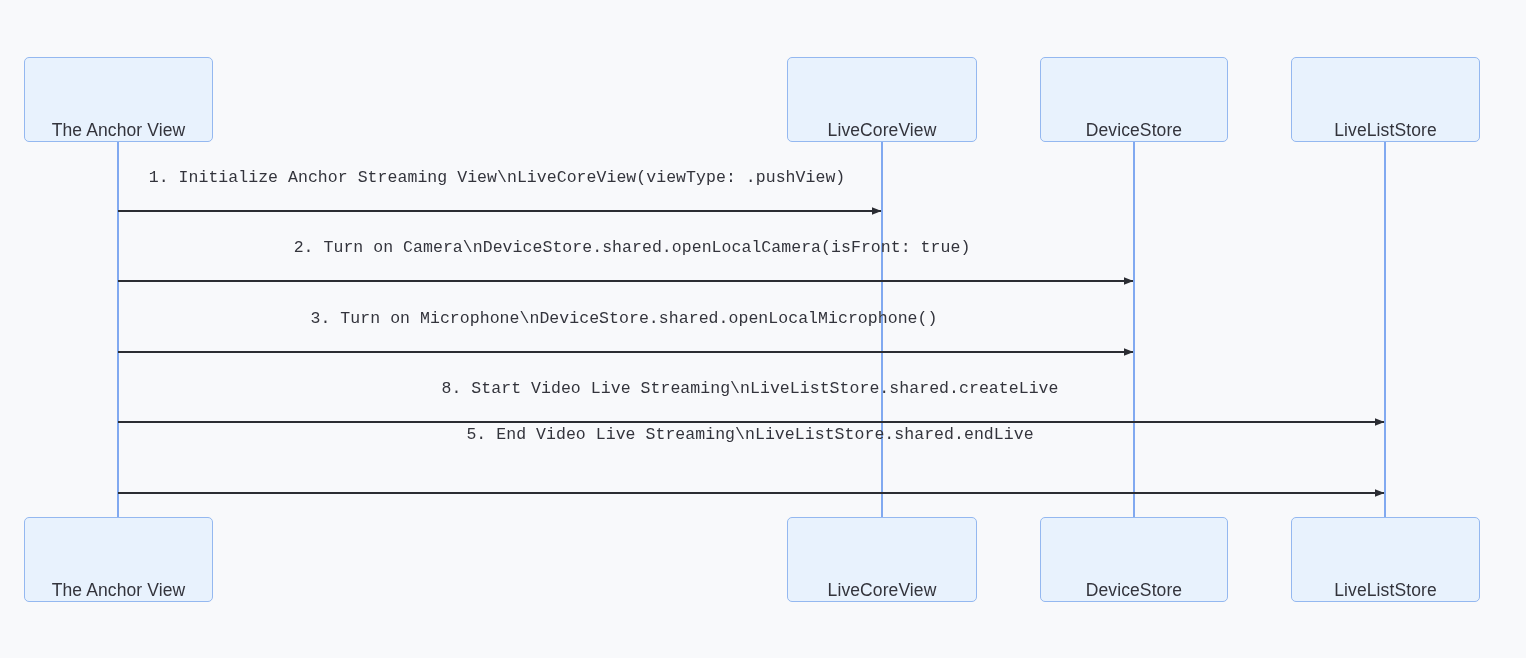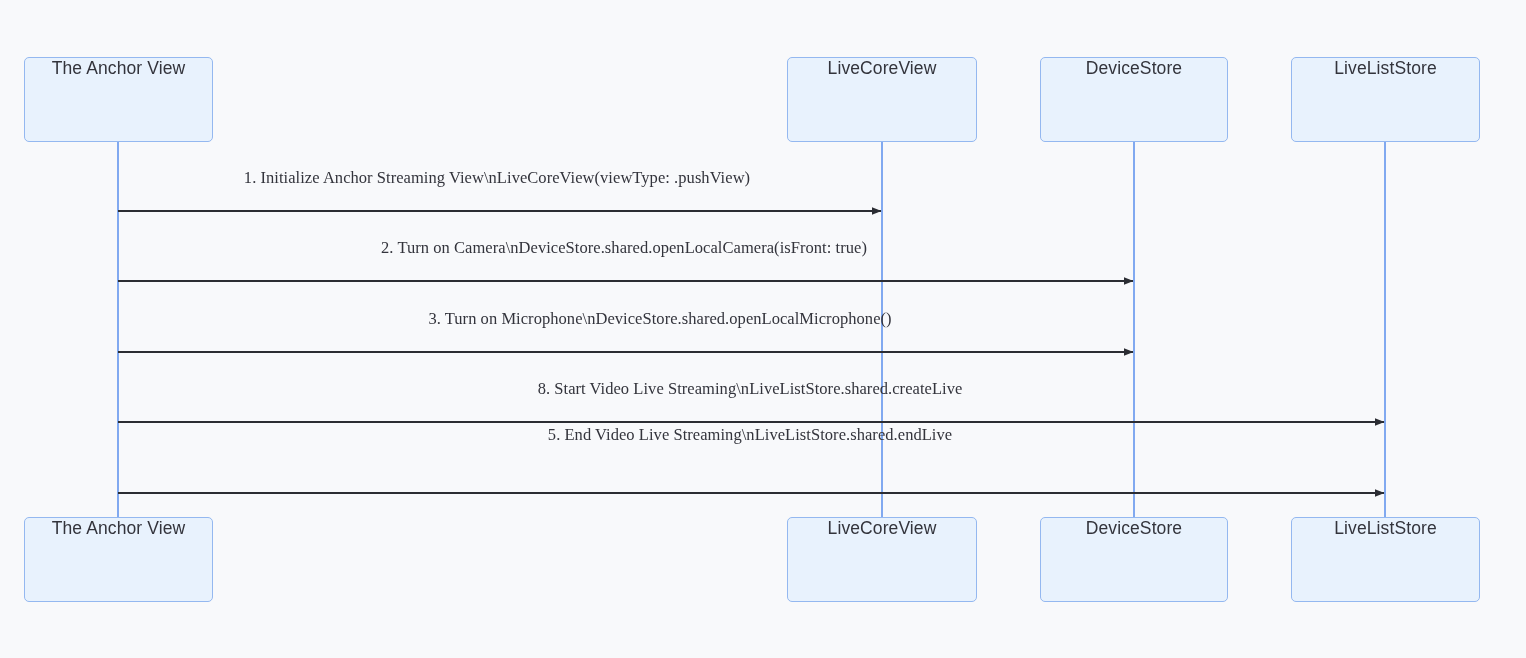--- a/index.html
+++ b/index.html
@@ -24,35 +24,35 @@
     width: 2px;
     background: #81a9f0;
   }
   .participant-box {
     position: absolute;
     box-sizing: border-box;
     background: #e8f2fd;
     border: 1.4px solid #94b8f0;
     border-radius: 5px;
     display: flex;
-    align-items: flex-start;
+    align-items: flex-end;
     justify-content: center;
   }
   .participant-label {
     font-size: 17.5px;
     color: #2b2d33;
     font-family: "Liberation Sans", sans-serif;
     letter-spacing: 0.1px;
     white-space: nowrap;
   }
   .message-label {
     position: absolute;
     font-size: 16.5px;
     color: #33343c;
-    font-family: Liberation Serif, serif;
+    font-family: Liberation Mono, monospace;
     white-space: nowrap;
     text-align: center;
     letter-spacing: 0.05px;
   }
   .msg-svg {
     position: absolute;
     left: 0;
     top: 0;
     width: 1526px;
     height: 658px;
@@ -96,22 +96,22 @@
         <line x1="118" y1="211" x2="881" y2="211" stroke="#2b2d33" stroke-width="2" marker-end="url(#seq-arrowhead)"></line>
         <line x1="118" y1="281" x2="1133" y2="281" stroke="#2b2d33" stroke-width="2" marker-end="url(#seq-arrowhead)"></line>
         <line x1="118" y1="352" x2="1133" y2="352" stroke="#2b2d33" stroke-width="2" marker-end="url(#seq-arrowhead)"></line>
         <line x1="118" y1="422" x2="1384" y2="422" stroke="#2b2d33" stroke-width="2" marker-end="url(#seq-arrowhead)"></line>
         <line x1="118" y1="493" x2="1384" y2="493" stroke="#2b2d33" stroke-width="2" marker-end="url(#seq-arrowhead)"></line>
       </g>
   </svg>
 
   <div id="message-labels">
       <div class="message-label" style="top: 168px; left: 0px; width: 994px; color: rgb(51, 52, 60);">1. Initialize Anchor Streaming View\nLiveCoreView(viewType: .pushView)</div>
-      <div class="message-label" style="top: 238px; left: 0px; width: 1248px; color: rgb(51, 52, 60);">2. Turn on Camera\nDeviceStore.shared.openLocalCamera(isFront: true)</div>
-      <div class="message-label" style="top: 309px; left: 0px; width: 1248px; color: rgb(51, 52, 60); padding-left: 36px;">3. Turn on Microphone\nDeviceStore.shared.openLocalMicrophone()</div>
+      <div class="message-label" style="top: 238px; left: 8px; width: 1248px; color: rgb(51, 52, 60);">2. Turn on Camera\nDeviceStore.shared.openLocalCamera(isFront: true)</div>
+      <div class="message-label" style="top: 309px; left: 0px; width: 1248px; color: rgb(51, 52, 60);">3. Turn on Microphone\nDeviceStore.shared.openLocalMicrophone()</div>
       <div class="message-label" style="top: 379px; left: 0px; width: 1500px; color: rgb(51, 52, 60);">8. Start Video Live Streaming\nLiveListStore.shared.createLive</div>
       <div class="message-label" style="top: 425px; left: 0px; width: 1500px; color: rgb(51, 52, 60);">5. End Video Live Streaming\nLiveListStore.shared.endLive</div>
     </div>
 
   <div id="bottom-boxes">
       <div class="participant-box" style="left: 24px; top: 517px; width: 189px; height: 85px; background: rgb(232, 242, 253); border-color: rgb(148, 184, 240);">
         <span class="participant-label" style="color: rgb(51, 52, 60);">The Anchor View</span>
       </div>
       <div class="participant-box" style="left: 787px; top: 517px; width: 190px; height: 85px; background: rgb(232, 242, 253); border-color: rgb(148, 184, 240);">
         <span class="participant-label" style="color: rgb(51, 52, 60);">LiveCoreView</span>

